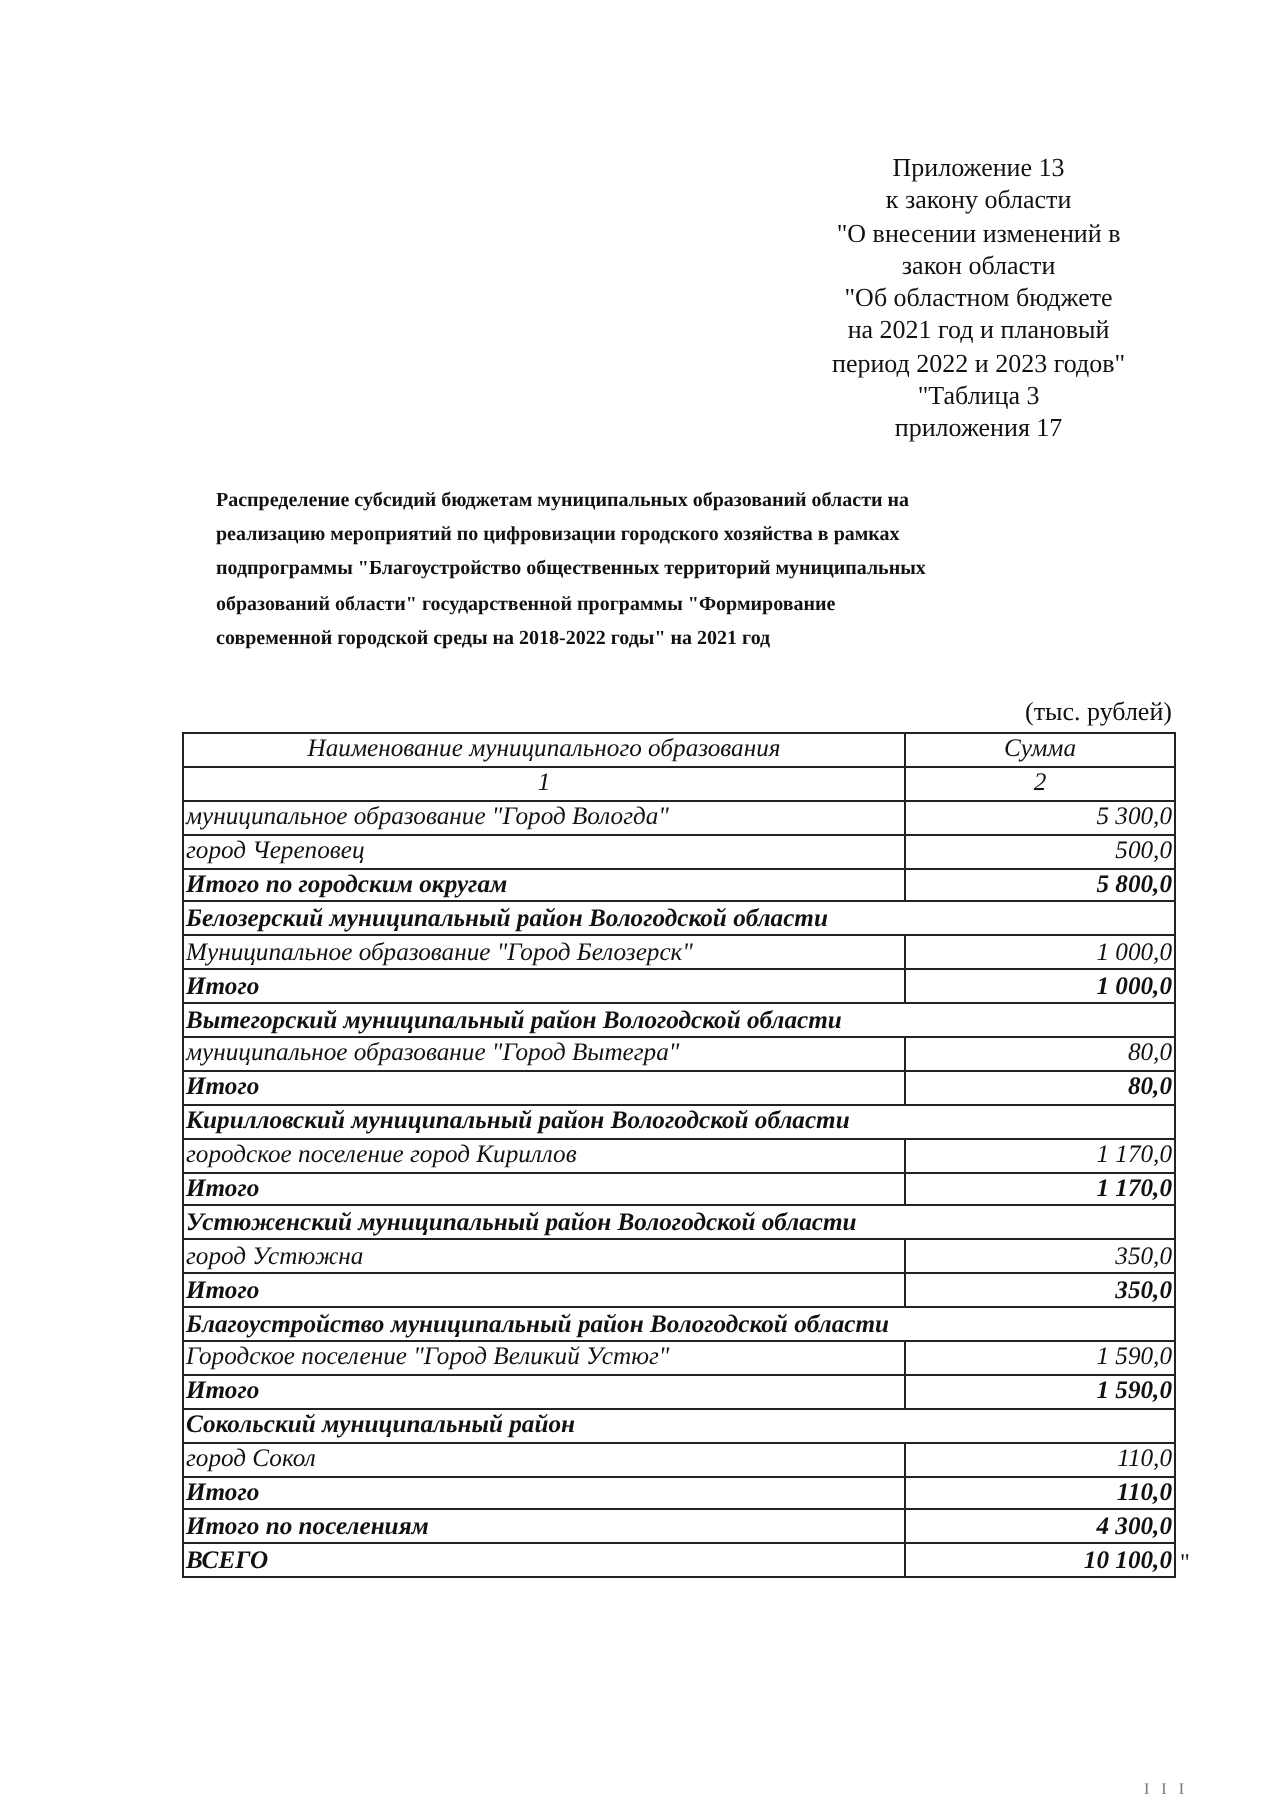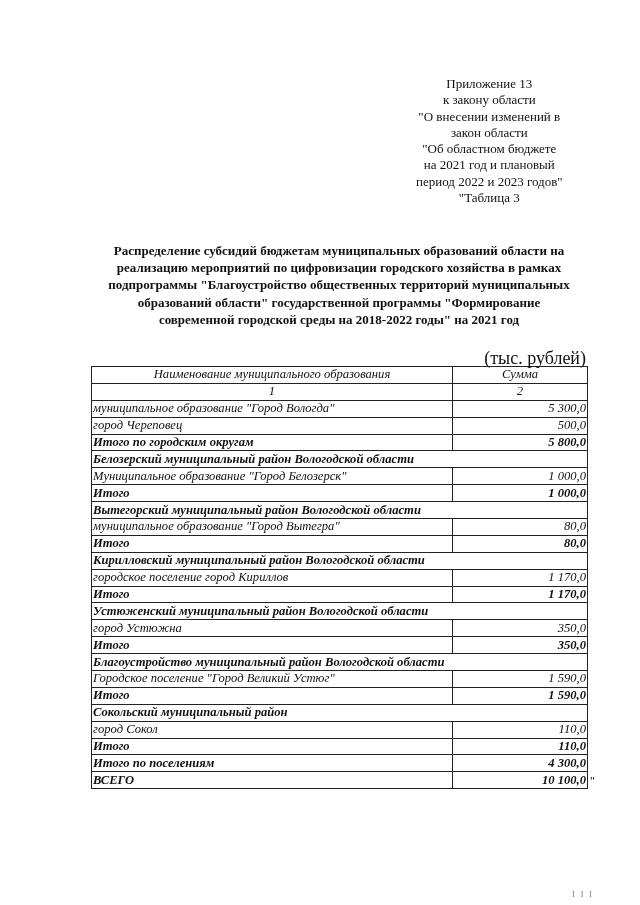--- a/index.html
+++ b/index.html
@@ -1,22 +1,22 @@
 <!DOCTYPE html>
 <html><head>
 <meta charset="utf-8">
 <style>
   html, body { margin:0; padding:0; background:#ffffff; }
   body { width:640px; height:905px; position:relative; overflow:hidden;
          font-family:"Liberation Serif", "DejaVu Serif", serif; color:#111; }
   .appendix { position:absolute; left:416px; top:76px; font-size:13px; line-height:16.3px;text-align:center; }
   .appendix div { white-space:nowrap; }
-  .title { position:absolute; left:92px; top:242px; width:494px; text-align:center;
-           font-weight:bold; font-size:13px; line-height:17.2px; }
-  .units { position:absolute; right:54px; top:348px; font-size:18px; }
+  .title { position:absolute; left:108px; top:242px; width:494px; text-align:left;
+           font-weight:bold; font-size:10px; line-height:17.2px; }
+  .units { position:absolute; right:54px; top:348px; font-size:13px; }
   table.data { position:absolute; left:91px; top:366px; width:497px; border-collapse:collapse;
                font-size:12.6px;font-style:italic; }
   table.data td { border:1px solid #222; height:15.9px; padding:0 1px; line-height:15px;
                   white-space:nowrap; }
   table.data td.name { width:358px; }
   table.data td.sum { text-align:right; }
   table.data tr.head td, table.data tr.num td { text-align:center; }
   table.data tr.bold td { font-weight:bold; }
   table.data tr.section td { font-weight:bold; }
   .closequote { position:absolute; left:590px; top:774px; font-size:12px; }
@@ -27,20 +27,21 @@
 
 <div class="appendix">
   <div>Приложение 13</div>
   <div>к закону области</div>
   <div>"О внесении изменений в</div>
   <div>закон области</div>
   <div>"Об областном бюджете</div>
   <div>на  2021 год и плановый</div>
   <div>период 2022 и 2023 годов"</div>
   <div>"Таблица 3</div>
+  <div>приложения 17</div>
 </div>
 
 <div class="title">
   <div>Распределение субсидий бюджетам муниципальных образований области на</div>
   <div>реализацию мероприятий по цифровизации городского хозяйства в рамках</div>
   <div>подпрограммы "Благоустройство общественных территорий муниципальных</div>
   <div>образований области" государственной программы "Формирование</div>
   <div>современной городской среды на 2018-2022 годы" на 2021 год</div>
 </div>
 

